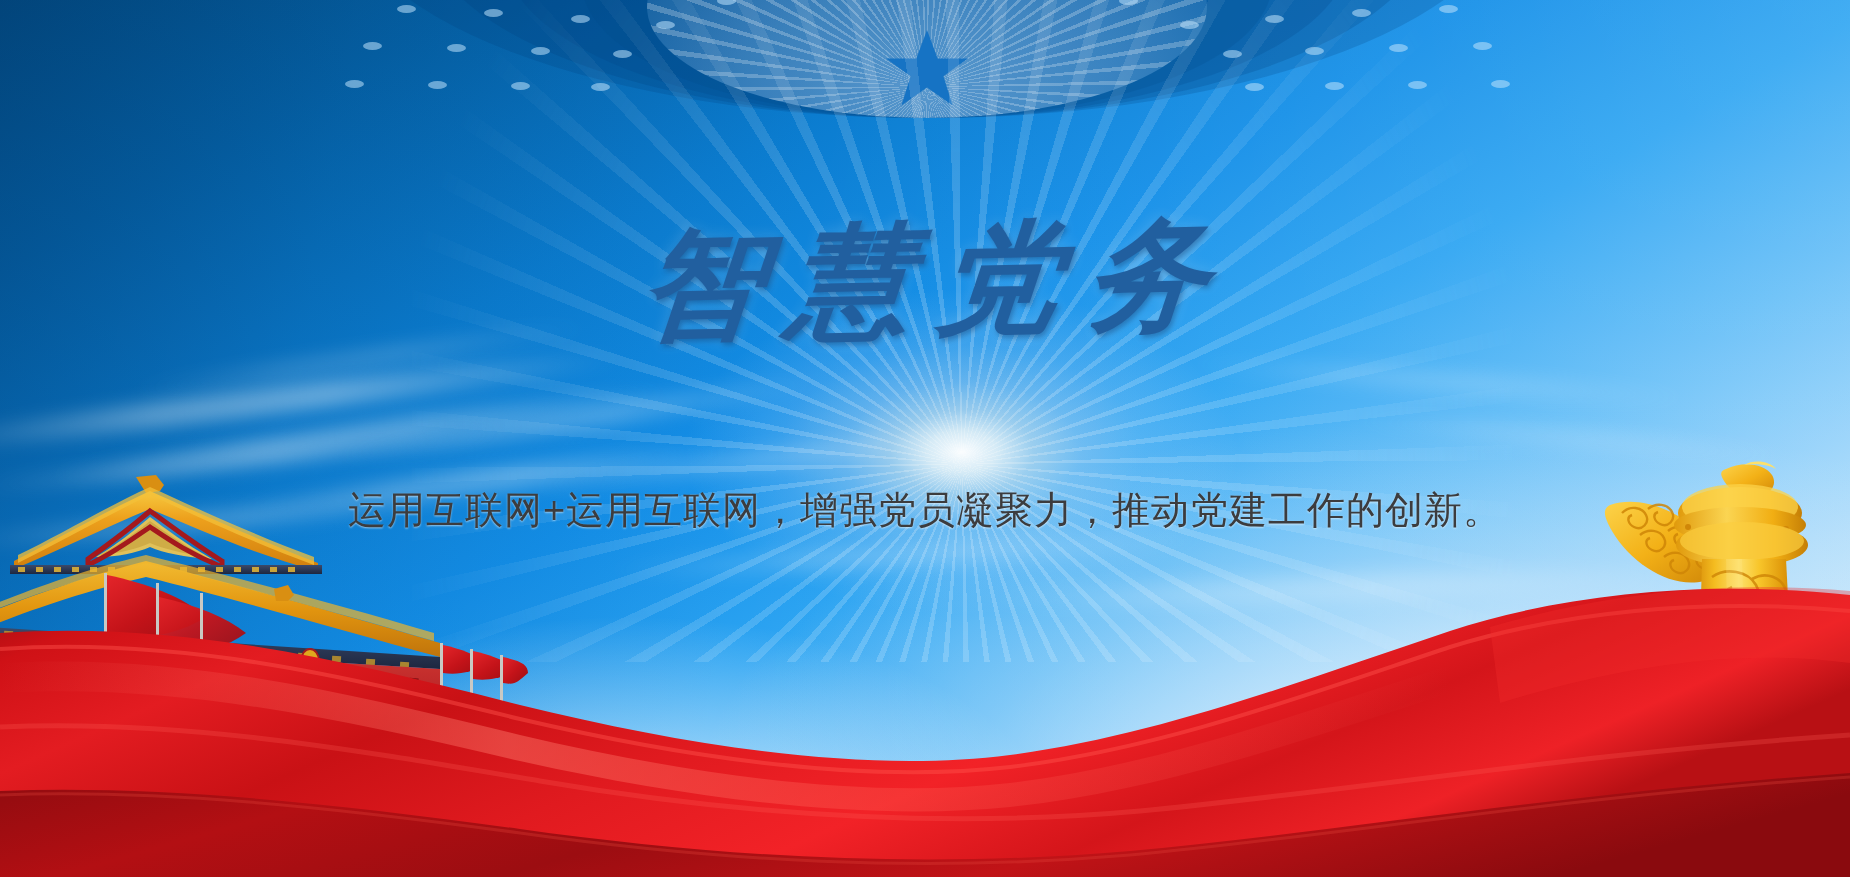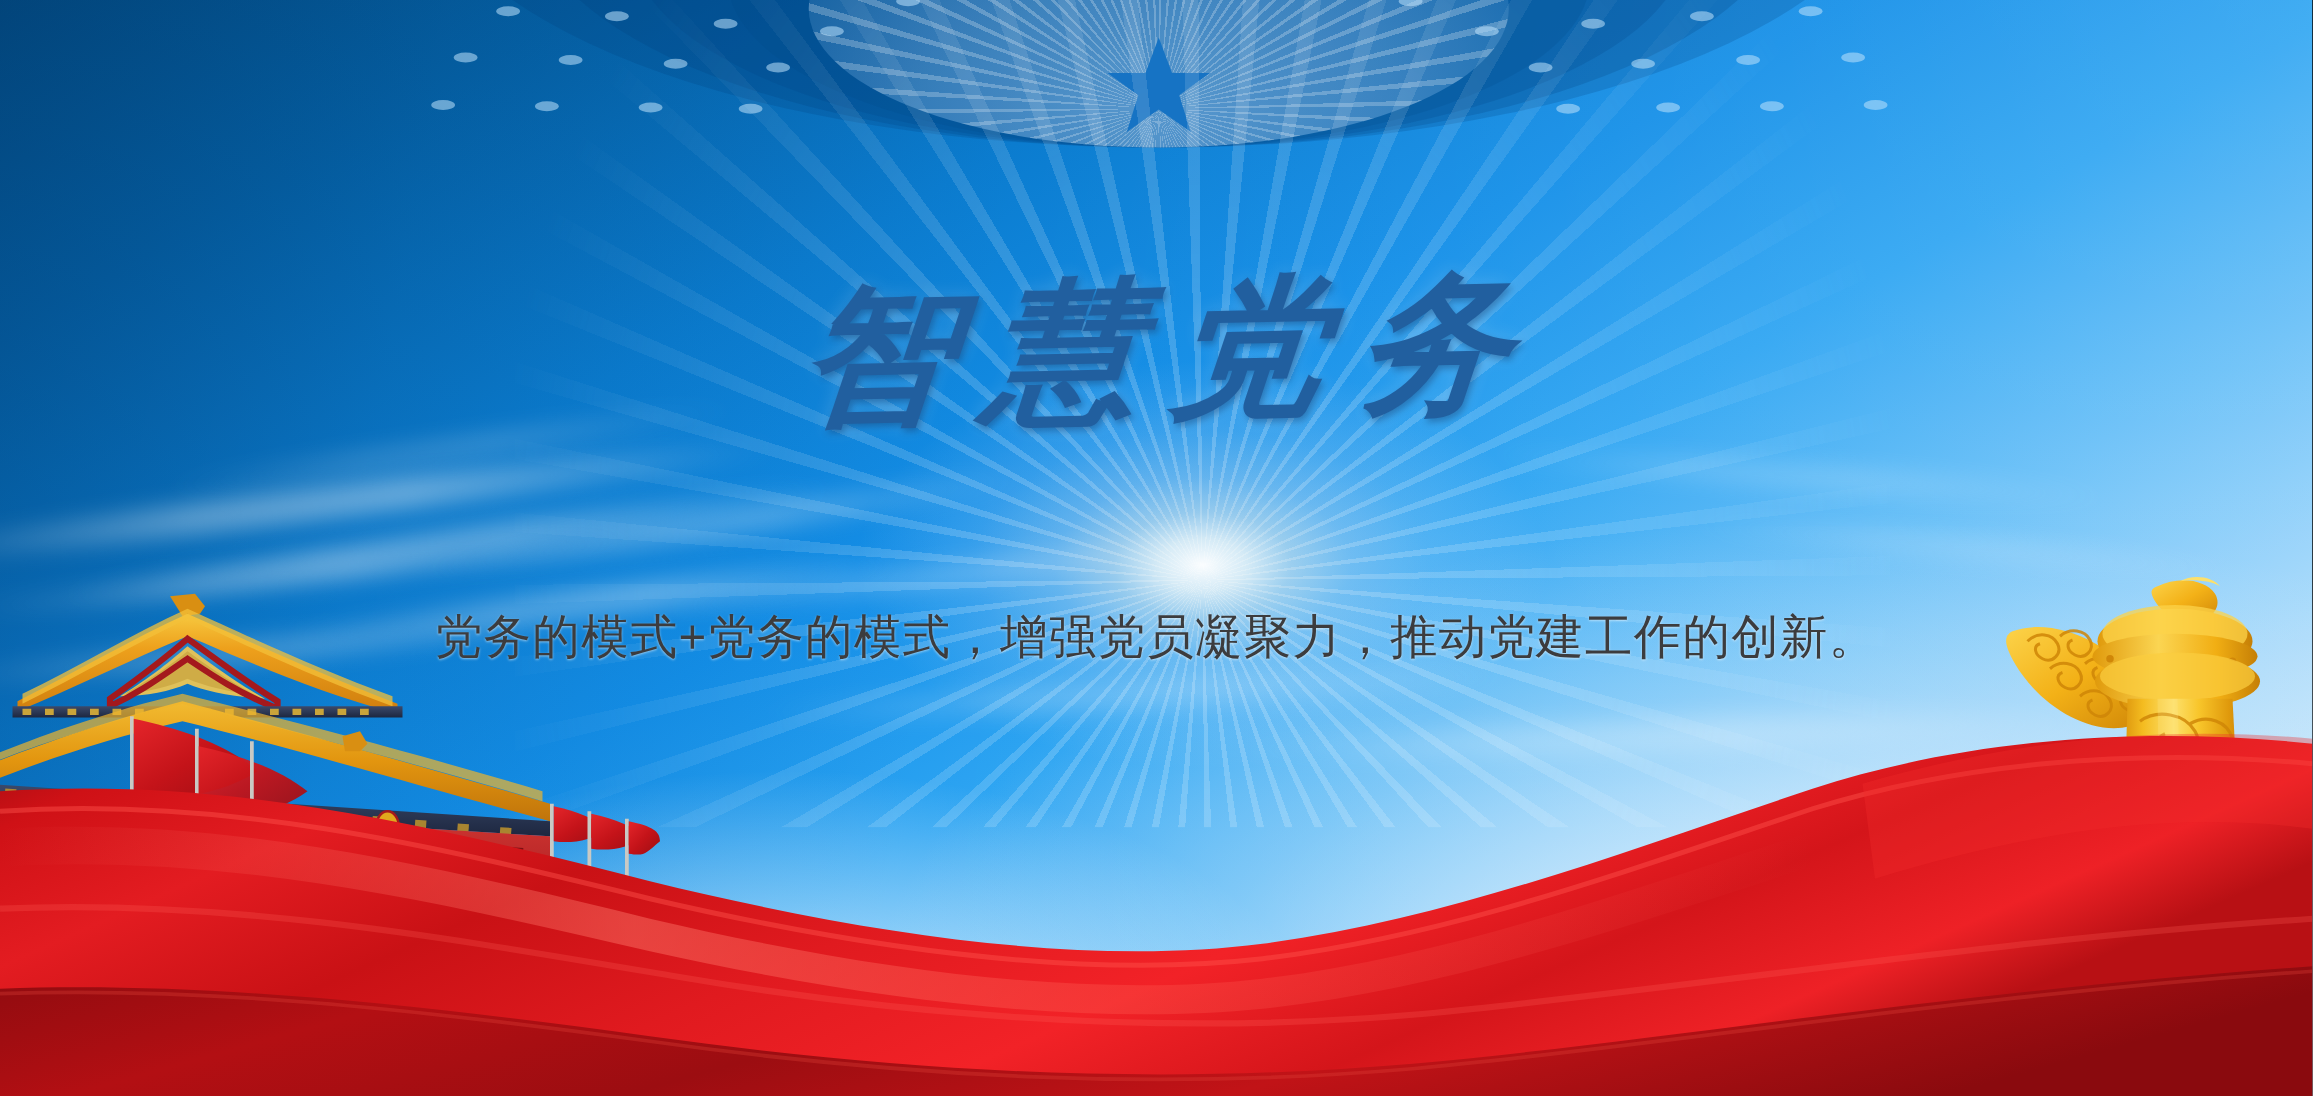--- a/index.html
+++ b/index.html
@@ -320,21 +320,21 @@
   <div class="sky-haze-r"></div>
 
   <div class="sun-rays"></div>
   <div class="sun"></div>
 
   <div class="title-wrap">
     <span class="title">智慧党务</span>
   </div>
 
   <div class="subtitle-wrap">
-    <span class="subtitle">党务的模式+党务的模式，增强党员凝聚力，推动党建工作的创新。</span>
+    <span class="subtitle">运用互联网+运用互联网，增强党员凝聚力，推动党建工作的创新。</span>
   </div>
 
   <div class="gate">
     <svg width="540" height="300" viewBox="0 0 540 300">
       <defs>
         <linearGradient id="goldRoof" x1="0" y1="0" x2="0" y2="1">
           <stop offset="0" stop-color="#f6c košer"></stop>
           <stop offset="0" stop-color="#f7c93f"></stop>
           <stop offset="0.35" stop-color="#eda01c"></stop>
           <stop offset="1" stop-color="#cf7d0d"></stop>

